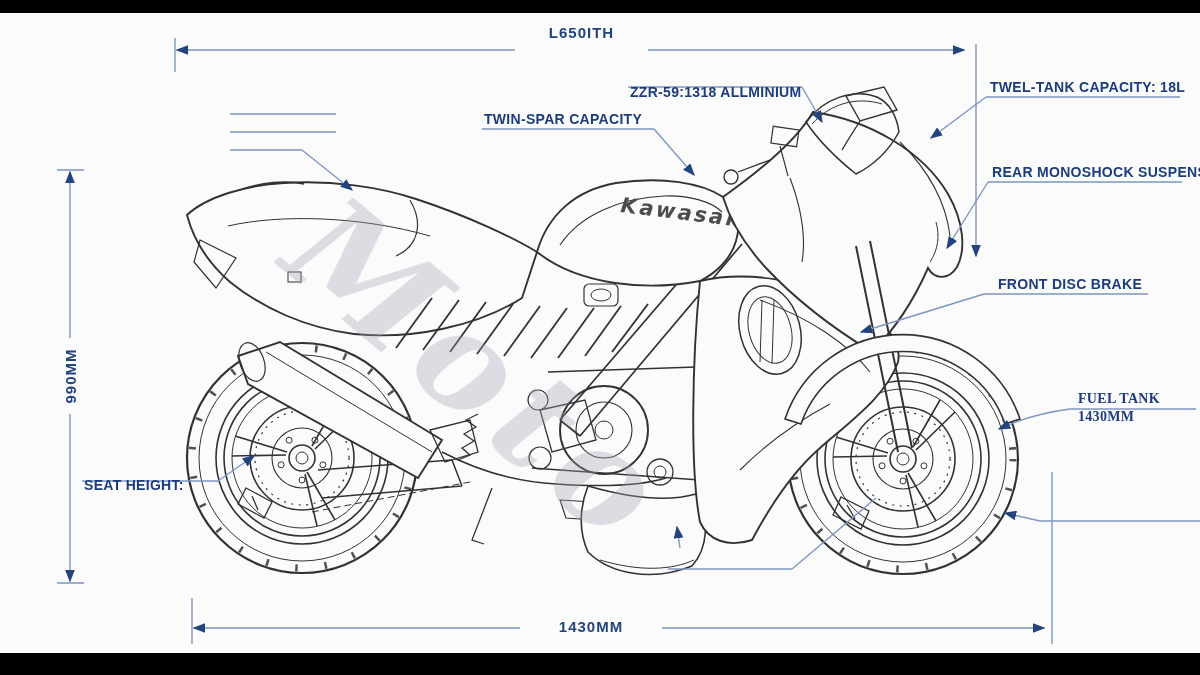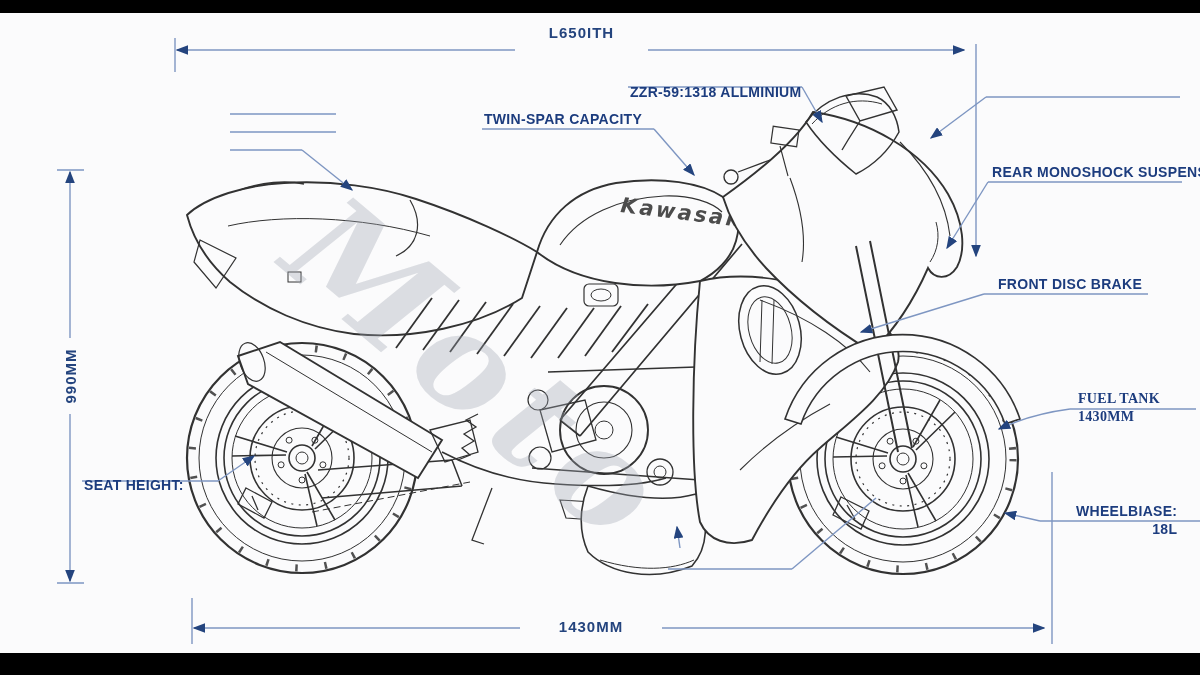--- a/index.html
+++ b/index.html
@@ -226,34 +226,31 @@
 
     <div class="dim" style="left:515px;top:24px;width:133px;">L650ITH</div>
     <div class="dim" id="dim-height">990MM</div>
     <div class="dim" style="left:520px;top:618px;width:142px;">1430MM</div>
 
 
     <div class="callout" style="left:484px;top:110px;">TWIN-SPAR CAPACITY</div>
 
     <div class="callout" style="left:630px;top:63px;margin-top:20px;">ZZR-59:1318 ALLMINIUM</div>
 
+    <div class="callout" style="left:990px;top:78px;">TWEL-TANK CAPACITY: 18L</div>
 
     <div class="callout" style="left:992px;top:163px;">REAR MONOSHOCK SUSPENSION</div>
 
     <div class="callout" style="left:998px;top:275px;">FRONT DISC BRAKE</div>
 
     <div class="callout" style="left:1078px;top:390px;font-family:Liberation Serif, serif;">
       <div>FUEL TANK</div>
       <div>1430MM</div>
     </div>
 
-    <div class="callout" style="left:1076px;top:502px;text-align:right;">
-      <div>WHEELBIASE:</div>
-      <div>18L</div>
-    </div>
 
     <div class="callout" style="left:84px;top:476px;">SEAT HEIGHT:</div>
 
 
   </div>
 
   <div class="bar" id="bar-top"></div>
   <div class="bar" id="bar-bottom"></div>
 </div>
 

